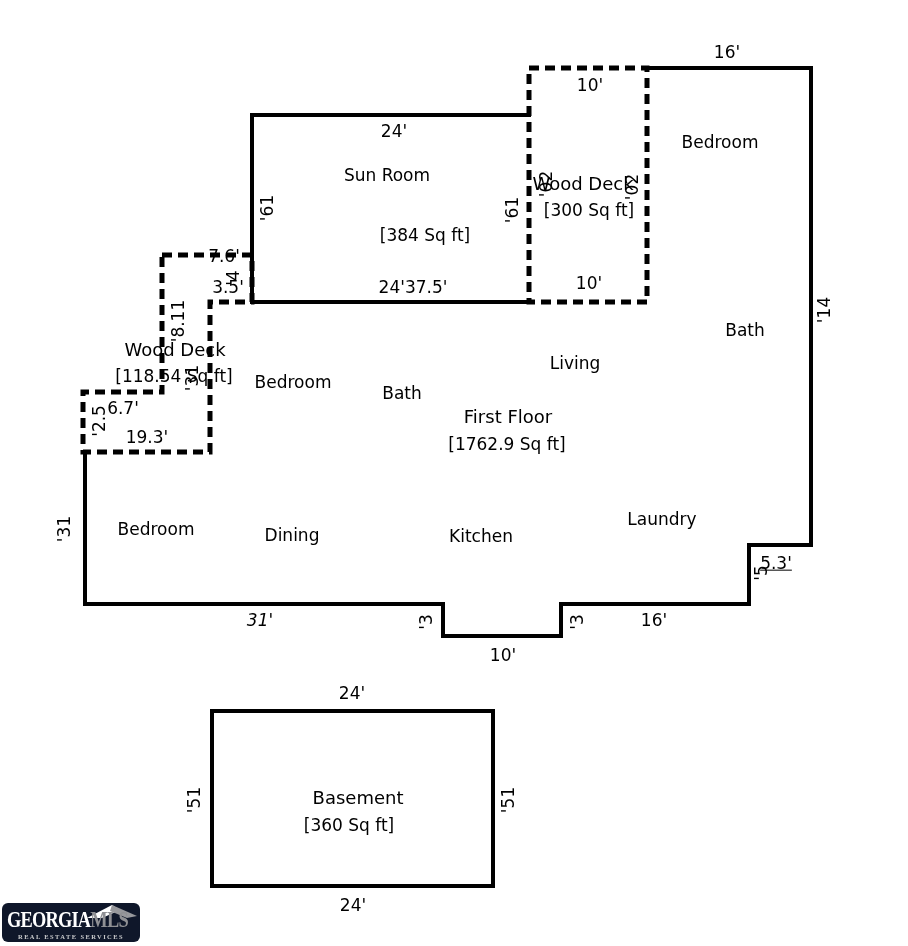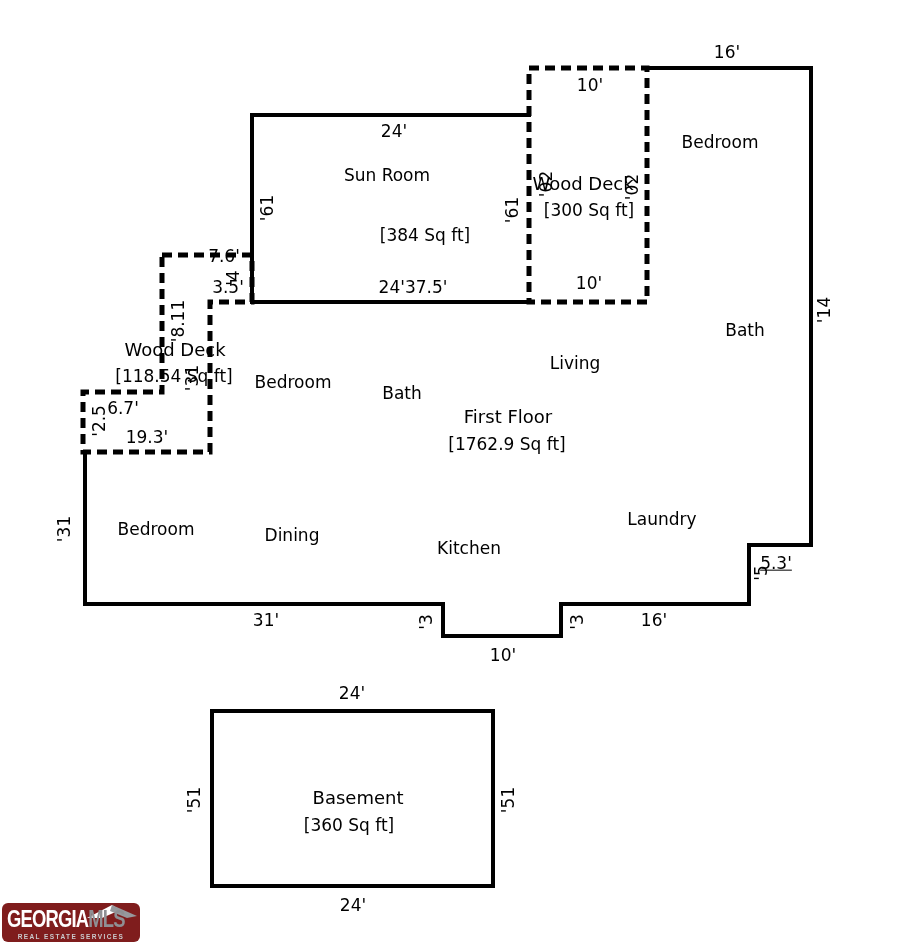--- a/index.html
+++ b/index.html
@@ -18,22 +18,22 @@
   .vlbl {
     position:absolute; transform:translate(-50%,-50%);
     display:flex; flex-direction:column; align-items:center;
     font-size:17px; color:#000;
   }
   .vc { display:block; transform:rotate(-90deg); height:11px; line-height:11px; width:17px; text-align:center; }
   .vp { height:5px; line-height:5px; }
   
   .logo {
     position:absolute; left:2px; top:903px; width:138px; height:39px;
-    background:#7f1d1d; border-radius:6px; overflow:hidden;
-    font-family:Liberation Sans, sans-serif;
+    background:#0f172a; border-radius:6px; overflow:hidden;
+    font-family:Liberation Serif, serif;
   }
   .logo-roof { position:absolute; right:3px; top:1px; }
   .logo-text {
     position:absolute; left:5px; top:5px; font-weight:bold; font-size:23px;
     letter-spacing:-1px; line-height:23px; transform:scaleX(0.80); transform-origin:0 0;
     white-space:nowrap;
   }
   .logo-g { color:#ffffff; }
   .logo-m { color:#8f9094; }
   .logo-tag {
@@ -71,24 +71,24 @@
       <div class="lbl room" style="left: 575px; top: 363px;">Living</div>
       <div class="lbl area" style="left: 174px; top: 376px;">[118.54 Sq ft]</div>
       <div class="lbl room" style="left: 293px; top: 382px;">Bedroom</div>
       <div class="lbl room" style="left: 402px; top: 393px;">Bath</div>
       <div class="lbl room-bold" style="left: 508px; top: 417px;">First Floor</div>
       <div class="lbl area" style="left: 507px; top: 444px;">[1762.9 Sq ft]</div>
       <div class="lbl dim" style="left: 123px; top: 408px;">6.7'</div>
       <div class="lbl dim" style="left: 147px; top: 437px;">19.3'</div>
       <div class="lbl room" style="left: 156px; top: 529px;">Bedroom</div>
       <div class="lbl room" style="left: 292px; top: 535px;">Dining</div>
-      <div class="lbl room" style="left: 469px; top: 536px; margin-top: 12px;">Kitchen</div>
+      <div class="lbl room" style="left: 481px; top: 536px;">Kitchen</div>
       <div class="lbl room" style="left: 662px; top: 519px;">Laundry</div>
       <div class="lbl dim" style="left: 776px; top: 563px; text-decoration: underline;">5.3'</div>
-      <div class="lbl dim" style="left: 266px; top: 620px;">31'</div>
+      <div class="lbl dim" style="left: 260px; top: 620px; font-style: italic;">31'</div>
       <div class="lbl dim" style="left: 654px; top: 620px;">16'</div>
       <div class="lbl dim" style="left: 503px; top: 655px;">10'</div>
       <div class="lbl dim" style="left: 352px; top: 693px;">24'</div>
       <div class="lbl room-bold" style="left: 358px; top: 798px;">Basement</div>
       <div class="lbl area" style="left: 349px; top: 825px; text-align: right;">[360 Sq ft]</div>
       <div class="lbl dim" style="left: 353px; top: 905px;">24'</div>
       <div class="vlbl" style="left: 267px; top: 208px;">
         <span class="vc">1</span>
         <span class="vc">6</span>
         <span class="vc vp">'</span>

